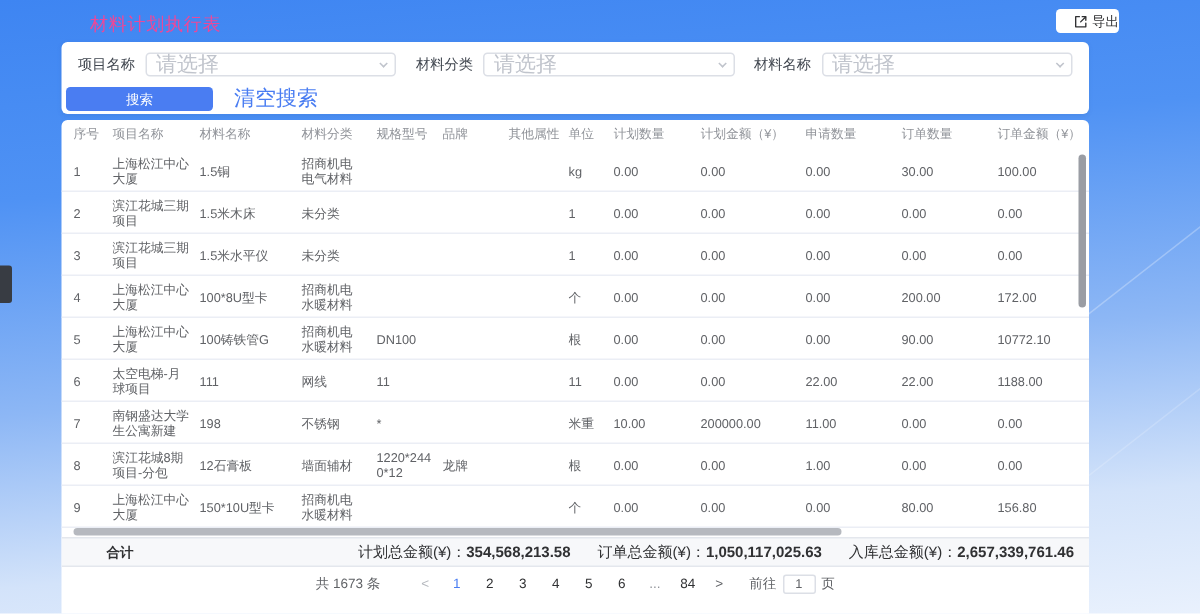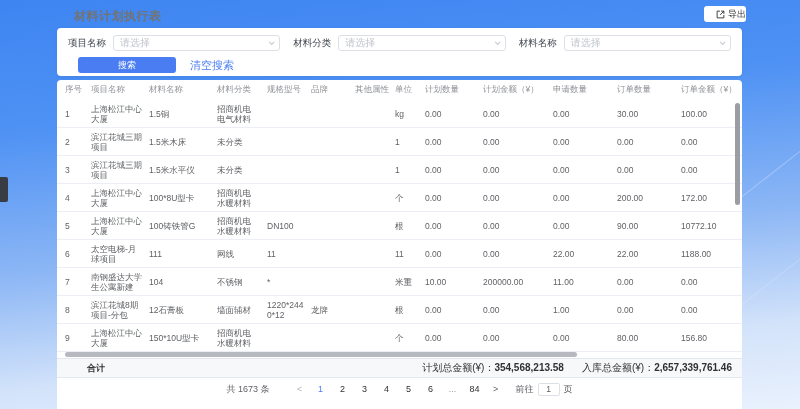--- a/index.html
+++ b/index.html
@@ -7,40 +7,40 @@
   body {
     font-family:"Liberation Sans","DejaVu Sans",sans-serif;
     position:relative;
     background:linear-gradient(175deg, var(--bg-top) 0%, #4f92f4 28%, #8db7f5 58%, #d3e3fa 82%, var(--bg-bottom) 100%);
     color:#606266;
   }
   .deco { position:absolute; border-top:1px solid rgba(255,255,255,.28); width:420px; pointer-events:none; }
   .deco1 { right:-60px; bottom:140px; transform:rotate(-38deg); }
   .deco2 { right:-120px; bottom:40px; transform:rotate(-38deg); width:520px; border-top-color:rgba(255,255,255,.18); }
 
-  .page-title { position:absolute; left:60px; top:8px; color:#737373; font-size:12px; font-weight:bold; letter-spacing:.5px;margin-left:14px; }
+  .page-title { position:absolute; left:60px; top:8px; color:#ec4899; font-size:12px; font-weight:normal; letter-spacing:.5px; }
   .export-btn { position:absolute; left:704px; top:6px; width:42px; height:16px; background:#fff; border:none; border-radius:3px;
     display:flex; align-items:center; justify-content:flex-end; gap:3px; font-size:9px; color:#303133; cursor:pointer; }
 
   .side-tab { position:absolute; left:0; top:177px; width:8px; height:25px; background:#383c43; border-radius:0 2px 2px 0; cursor:pointer; }
 
-  .card { position:absolute; left:57px; width:685px; background:#fff; border-radius:4px; }
+  .card { position:absolute; left:41px; width:685px; background:#fff; border-radius:4px; }
 
   
   .filter-card { top:28px; height:48px; box-shadow:0 1px 3px rgba(40,80,160,.12); }
   .filter-fields { display:flex; align-items:center; padding:7px 11px 0 11px; gap:13px; }
   .fgroup { display:flex; align-items:center; flex:1; }
   .flabel { font-size:9.5px; color:#3f454e; margin-right:7px; white-space:nowrap; }
   .fselect { flex:1; height:16px; border:1px solid #dcdfe6; border-radius:3px; display:flex; align-items:center;
     padding:0 6px; cursor:pointer; background:#fff; }
-  .fph { flex:1; font-size:10px; color:#c0c4cc; }
+  .fph { flex:1; font-size:14px; color:#c0c4cc; }
   .chev { width:4px; height:4px; border-right:1px solid #c0c4cc; border-bottom:1px solid #c0c4cc; transform:rotate(45deg) translateY(-1px); }
-  .filter-actions { display:flex; align-items:center; padding:6px 11px 0 21px; gap:14px; }
+  .filter-actions { display:flex; align-items:center; padding:6px 11px 0 3px; gap:14px; }
   .search-btn { width:98px; height:16px; background:var(--accent); color:#fff; font-size:9px; border:none; border-radius:3px; cursor:pointer; }
-  .clear-link { font-size:11px; color:var(--accent); cursor:pointer; }
+  .clear-link { font-size:14px; color:var(--accent); cursor:pointer; }
 
   
   .table-card { top:80px; height:400px; overflow:hidden; }
   .grid-row { display:grid; grid-template-columns:26px 58px 68px 50px 44px 44px 40px 30px 58px 70px 64px 64px 53px; padding:0 8px; }
   .t-head { height:20px; align-items:center; }
   .t-head .th { font-size:8.5px; color:#909399; font-weight:normal; padding-right:4px; white-space:nowrap; overflow:hidden; }
   .t-row { height:28px; align-items:center; border-bottom:1px solid #ebeef5; }
   .t-row .td { font-size:8.5px; color:#606266; line-height:10px; padding-right:5px; white-space:pre-line; word-break:break-all; overflow:hidden; max-height:26px; }
 
   .h-scroll { height:6px; margin:0 8px; position:relative; }
@@ -222,21 +222,21 @@
         <div class="td">11</div>
         <div class="td">0.00</div>
         <div class="td">0.00</div>
         <div class="td">22.00</div>
         <div class="td">22.00</div>
         <div class="td">1188.00</div>
   </div>
   <div class="grid-row t-row">
     <div class="td">7</div>
         <div class="td">南钢盛达大学生公寓新建</div>
-        <div class="td">104</div>
+        <div class="td">198</div>
         <div class="td">不锈钢</div>
         <div class="td">*</div>
         <div class="td"></div>
         <div class="td"></div>
         <div class="td">米重</div>
         <div class="td">10.00</div>
         <div class="td">200000.00</div>
         <div class="td">11.00</div>
         <div class="td">0.00</div>
         <div class="td">0.00</div>
@@ -273,20 +273,21 @@
         <div class="td">156.80</div>
   </div>
     </div>
   <div class="h-scroll">
     <div class="thumb"></div>
   </div>
   <div class="summary-row">
     <span class="summary-label">合计</span>
     <div class="summary-items">
   <span class="sum-item">计划总金额(¥)：<b>354,568,213.58</b></span>
+  <span class="sum-item">订单总金额(¥)：<b>1,050,117,025.63</b></span>
   <span class="sum-item">入库总金额(¥)：<b>2,657,339,761.46</b></span>
       </div>
   </div>
   <div class="pagination">
     <span class="pg-total">共 1673 条</span>
     <span class="pg-arrow pg-prev">&lt;</span>
     <span id="pg-pages" style="display:flex; gap:8px;">
         <span class="pg-item active">1</span>
         <span class="pg-item">2</span>
         <span class="pg-item">3</span>

